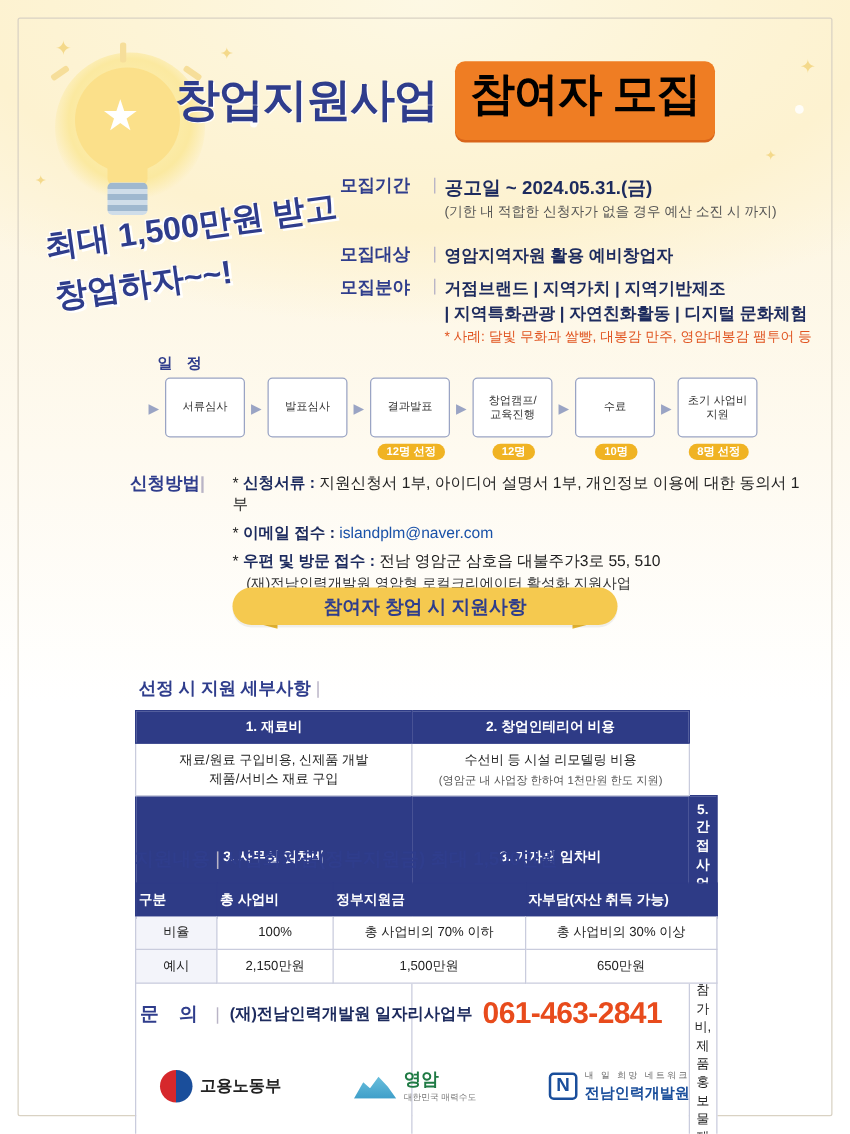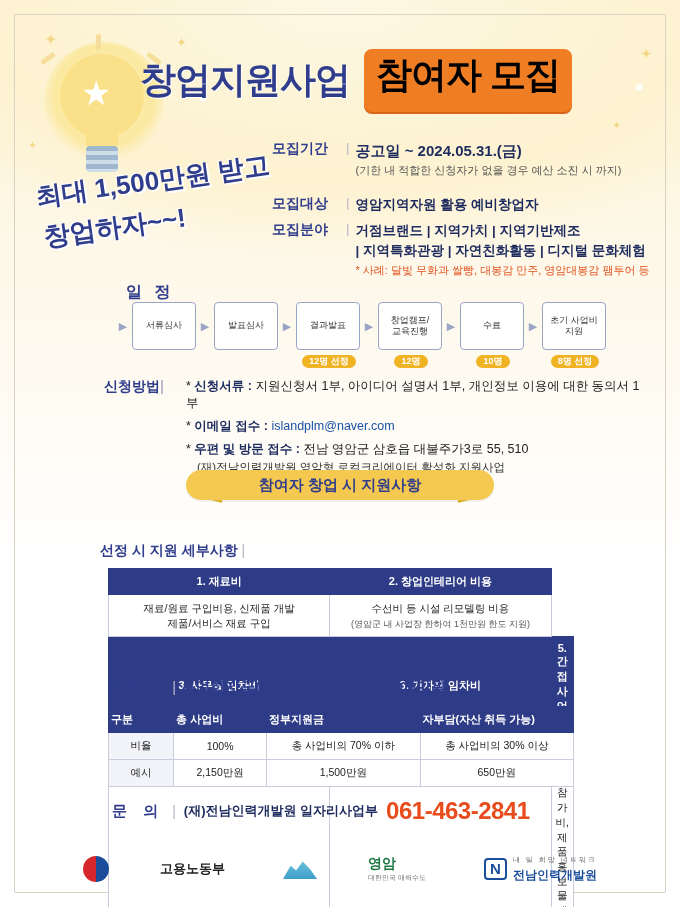--- a/index.html
+++ b/index.html
@@ -88,21 +88,21 @@
     width:74px;flex:none;font-weight:bold;color:#2f3d8c;font-size:14px;
   }
   .bar{color:#b9b4c6;margin:0 6px 0 0;}
   .info-val{font-weight:bold;color:#1d2b5e;font-size:13.5px;line-height:1.45;}
   .info-sub{display:block;font-weight:normal;color:#555;font-size:11px;margin-top:1px;}
   .info-val .big{font-size:15px;}
   .note{color:#e0531f;font-size:11px;font-weight:normal;display:block;margin-top:3px;}
 
   
   .proc-label{
-    position:absolute;left:126px;top:282px;font-size:16px;font-weight:bold;color:#2f3d8c;letter-spacing:4px;
+    position:absolute;left:126px;top:282px;font-size:12px;font-weight:bold;color:#2f3d8c;letter-spacing:4px;
   }
   .proc{
     position:absolute;left:118px;top:302px;width:530px;height:70px;
     display:flex;align-items:flex-start;gap:4px;
   }
   .step{
     position:relative;width:64px;height:48px;border:1px solid #9aa4c4;border-radius:4px;
     background:#fff;display:flex;align-items:center;justify-content:center;text-align:center;
     font-size:9px;color:#333;line-height:1.25;padding:2px;box-sizing:border-box;
   }
@@ -190,21 +190,21 @@
   
   .footer{
     position:absolute;left:0;top:848px;width:680px;height:42px;
     display:flex;align-items:center;justify-content:center;gap:58px;
   }
   .logo{display:flex;align-items:center;gap:6px;}
   .logo-mark{
     width:26px;height:26px;border-radius:50%;
     background:conic-gradient(#1a4e9b 0 50%, #d6282c 50% 100%);
   }
-  .logo-text{font-size:13px;font-weight:bold;color:#222;margin-left:45px;}
+  .logo-text{font-size:13px;font-weight:bold;color:#222;}
   .logo-sub{display:block;font-size:7px;color:#777;font-weight:normal;}
   .mt{
     width:34px;height:20px;
     background:linear-gradient(180deg,#6fc3df 0%,#3e9ec9 100%);
     clip-path:polygon(0% 100%,22% 34%,38% 58%,58% 12%,80% 52%,100% 100%);
   }
   .hrd-mark{
     font-size:15px;font-weight:bold;color:#1a4e9b;border:2px solid #1a4e9b;border-radius:4px;
     padding:0 4px;line-height:18px;
   }
@@ -319,21 +319,21 @@
       </div>
     </div>
   </div>
 
   <div class="rib-end rib-l"></div>
   <div class="rib-end rib-r"></div>
   <div class="ribbon">
     <span>참여자 창업 시 지원사항</span>
   </div>
 
-  <div class="sec-head" style="left:100px;top:542px;">
+  <div class="sec-head" style="left:111px;top:542px;">
     <span>선정 시 지원 세부사항</span>
     <span class="vbar">|</span>
   </div>
 
   <table class="tbl1">
     <tbody>
         <tr>
       <th colspan="1" style="width:50%;">1. 재료비</th>
       <th colspan="1" style="width:50%;">2. 창업인테리어 비용</th>
     </tr>

